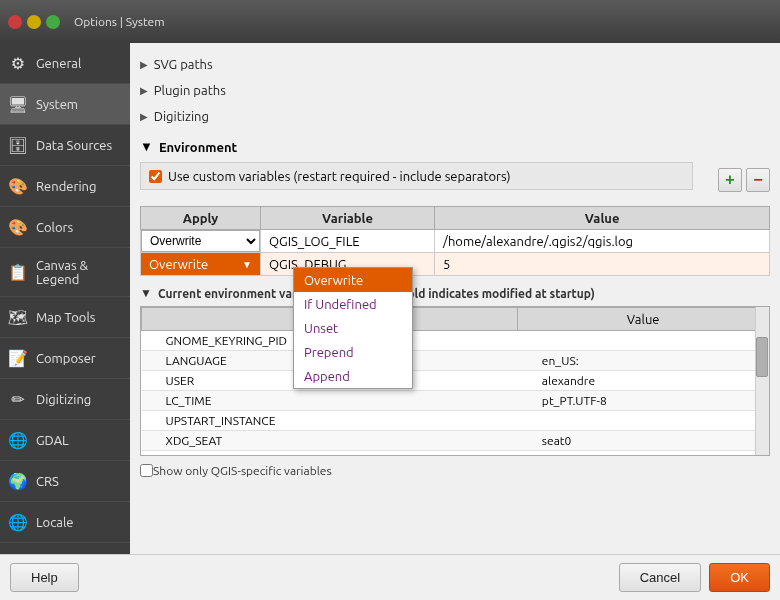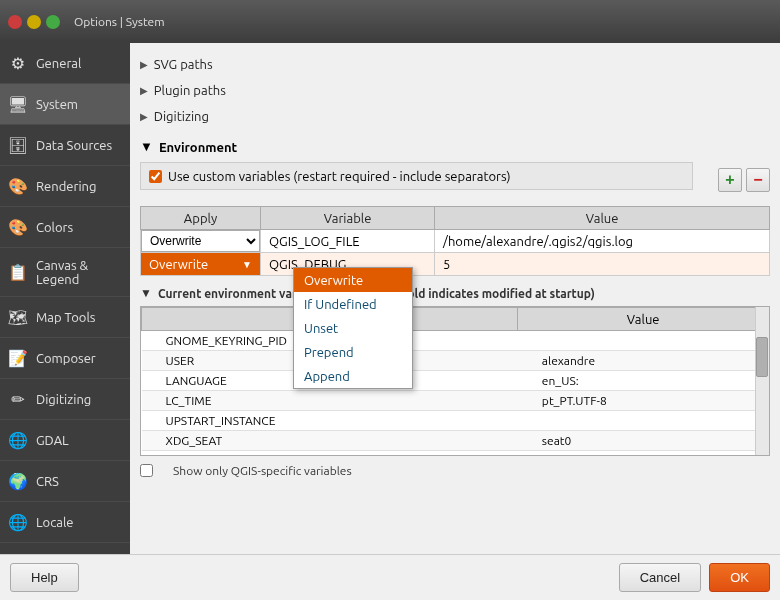--- a/index.html
+++ b/index.html
@@ -117,21 +117,21 @@
       border-collapse: collapse;
       background: white;
       border: 1px solid #aaa;
       margin-bottom: 10px;
     }
     .var-table th {
       background: #d8d8d8;
       border: 1px solid #aaa;
       padding: 4px 8px;
       text-align: center;
-      font-weight: normal;
+      font-weight: bold;
       color: #222;
     }
     .var-table td {
       border: 1px solid #ccc;
       padding: 4px 8px;
       vertical-align: middle;
     }
     .var-table tr:nth-child(even) { background: #f8f8f8; }
     .apply-select {
       width: 100%;
@@ -149,21 +149,21 @@
       box-shadow: 2px 2px 6px rgba(0,0,0,0.3);
       z-index: 100;
       left: 163px;
       top: 224px;
       width: 120px;
     }
     .dropdown-item {
       padding: 5px 10px;
       cursor: pointer;
       font-size: 13px;
-      color: #0c4a6e;
+      color: #701a75;
     }
     .dropdown-item.selected { background: #e05a00; color: white; }
 
     
     .current-env-header {
       display: flex;
       align-items: center;
       gap: 6px;
       font-weight: bold;
       font-size: 12px;
@@ -215,21 +215,21 @@
       height: 40px;
       background: #b0b0b0;
       border: 1px solid #999;
       border-radius: 2px;
     }
 
     
     .show-only-row {
       display: flex;
       align-items: center;
-      gap: 20px;
+      gap: 0;
       font-size: 12px;
       color: #333;
       margin-bottom: 24px;
     }
 
     
     .bottom-bar {
       display: flex;
       justify-content: space-between;
       align-items: center;
@@ -410,26 +410,26 @@
               <th>Variable</th>
               <th>Value</th>
             </tr>
           </thead>
           <tbody>
             <tr>
               <td>GNOME_KEYRING_PID</td>
               <td></td>
             </tr>
             <tr>
+              <td>LANGUAGE</td>
+              <td>en_US:</td>
+            </tr>
+            <tr>
               <td>USER</td>
               <td>alexandre</td>
-            </tr>
-            <tr>
-              <td>LANGUAGE</td>
-              <td>en_US:</td>
             </tr>
             <tr>
               <td>LC_TIME</td>
               <td>pt_PT.UTF-8</td>
             </tr>
             <tr>
               <td>UPSTART_INSTANCE</td>
               <td></td>
             </tr>
             <tr>

